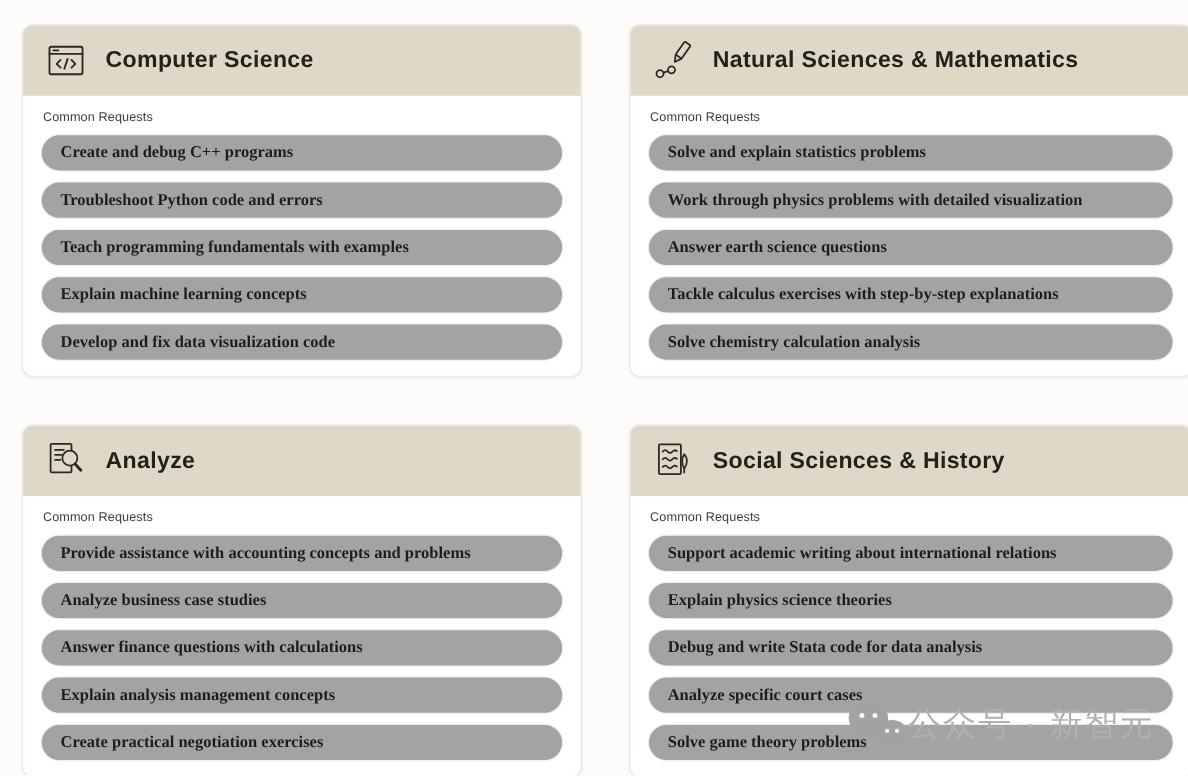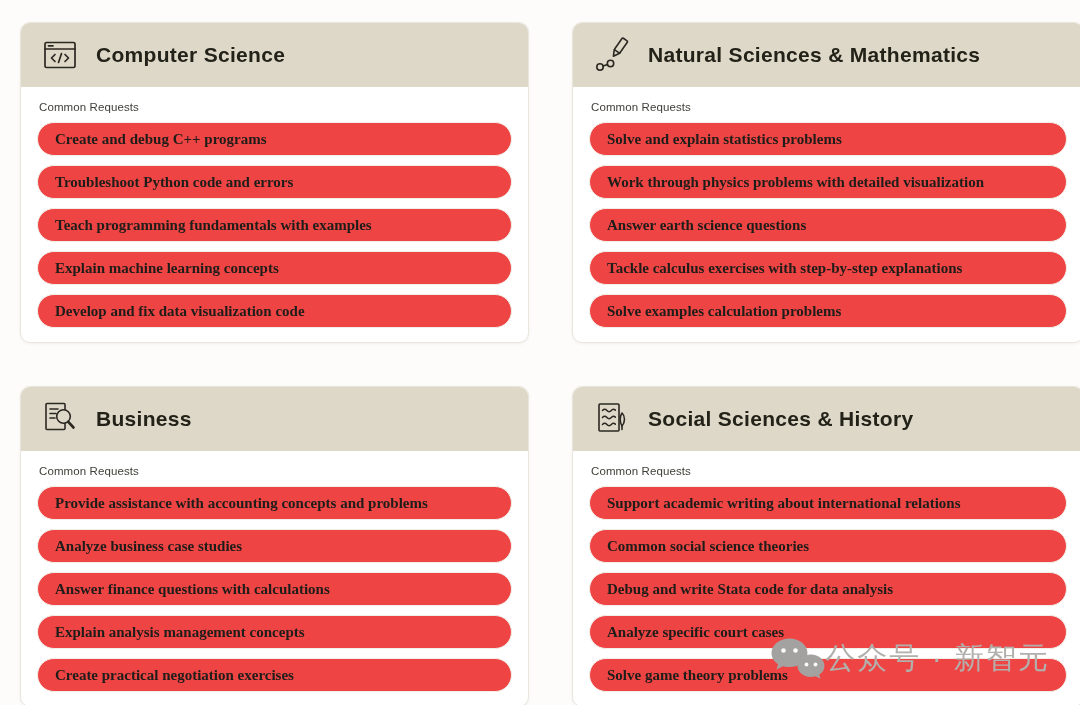--- a/index.html
+++ b/index.html
@@ -29,21 +29,21 @@
     font-size:21px; font-weight:bold; color:#232219;
     letter-spacing:.3px;
   }
   .card-body { padding:11px 16px 0 16px; }
   .section-label {
     font-size:11.5px; color:#3f3e39; letter-spacing:.1px;
     margin:3px 0 9px 2px;
   }
   .pill {
     height:34px; border-radius:17px;
-    background:#ef4444; border:1px solid #f0eee6;
+    background:#a3a3a3; border:1px solid #f0eee6;
     display:flex; align-items:center;
     padding:0 17px; margin-bottom:9px;
     font-family:"Liberation Serif", serif;
     font-weight:bold; font-size:15px; color:#1e1d19;
     cursor:pointer;
   }
   .hdr-icon { flex:0 0 auto; display:block; }
   .watermark {
     position:absolute; right:30px; bottom:26px;
     display:flex; align-items:center; gap:0;
@@ -91,35 +91,35 @@
           <line x1="10.2" y1="30" x2="14.4" y2="28.6"></line>
         </svg>
         <div class="card-title">Natural Sciences &amp; Mathematics</div>
       </div>
       <div class="card-body">
         <div class="section-label">Common Requests</div>
         <div class="pill">Solve and explain statistics problems</div>
         <div class="pill">Work through physics problems with detailed visualization</div>
         <div class="pill">Answer earth science questions</div>
         <div class="pill">Tackle calculus exercises with step-by-step explanations</div>
-        <div class="pill">Solve examples calculation problems</div>
+        <div class="pill">Solve chemistry calculation analysis</div>
       </div>
     </div>
 
     <div class="card">
       <div class="card-header">
         <svg class="hdr-icon" width="38" height="38" viewBox="0 0 38 38" fill="none" stroke="#2b2822" stroke-width="1.6" stroke-linecap="round" stroke-linejoin="round">
           <rect x="5" y="3.5" width="19" height="26" rx="1"></rect>
           <line x1="9" y1="9" x2="17" y2="9"></line>
           <line x1="9" y1="13.5" x2="15" y2="13.5"></line>
           <line x1="9" y1="18" x2="14" y2="18"></line>
           <circle cx="22.5" cy="16.5" r="6.8" fill="#ded8c8"></circle>
           <line x1="27.3" y1="21.8" x2="32.5" y2="27.5" stroke-width="2.6"></line>
         </svg>
-        <div class="card-title">Business</div>
+        <div class="card-title">Analyze</div>
       </div>
       <div class="card-body">
         <div class="section-label">Common Requests</div>
         <div class="pill">Provide assistance with accounting concepts and problems</div>
         <div class="pill">Analyze business case studies</div>
         <div class="pill">Answer finance questions with calculations</div>
         <div class="pill">Explain analysis management concepts</div>
         <div class="pill">Create practical negotiation exercises</div>
       </div>
     </div>
@@ -132,21 +132,21 @@
           <path d="M9.5,17.5 q2.2,-2.4 4.4,0 q2.2,2.4 4.4,0 q2,-2.2 4,-0.3"></path>
           <path d="M9.5,24.5 q2.2,-2.4 4.4,0 q2.2,2.4 4.4,0 q2,-2.2 4,-0.3"></path>
           <path d="M29,13 C32.3,16 32.3,22 29,26 C26.6,22.3 26.6,16.3 29,13 Z" fill="#ded8c8"></path>
           <line x1="29" y1="26" x2="29" y2="29.5"></line>
         </svg>
         <div class="card-title">Social Sciences &amp; History</div>
       </div>
       <div class="card-body">
         <div class="section-label">Common Requests</div>
         <div class="pill">Support academic writing about international relations</div>
-        <div class="pill">Common social science theories</div>
+        <div class="pill">Explain physics science theories</div>
         <div class="pill">Debug and write Stata code for data analysis</div>
         <div class="pill">Analyze specific court cases</div>
         <div class="pill">Solve game theory problems</div>
       </div>
     </div>
 
   </div>
 
   <div class="watermark">
     <svg width="56" height="42" viewBox="0 0 56 42" fill="#a4a2a0">

